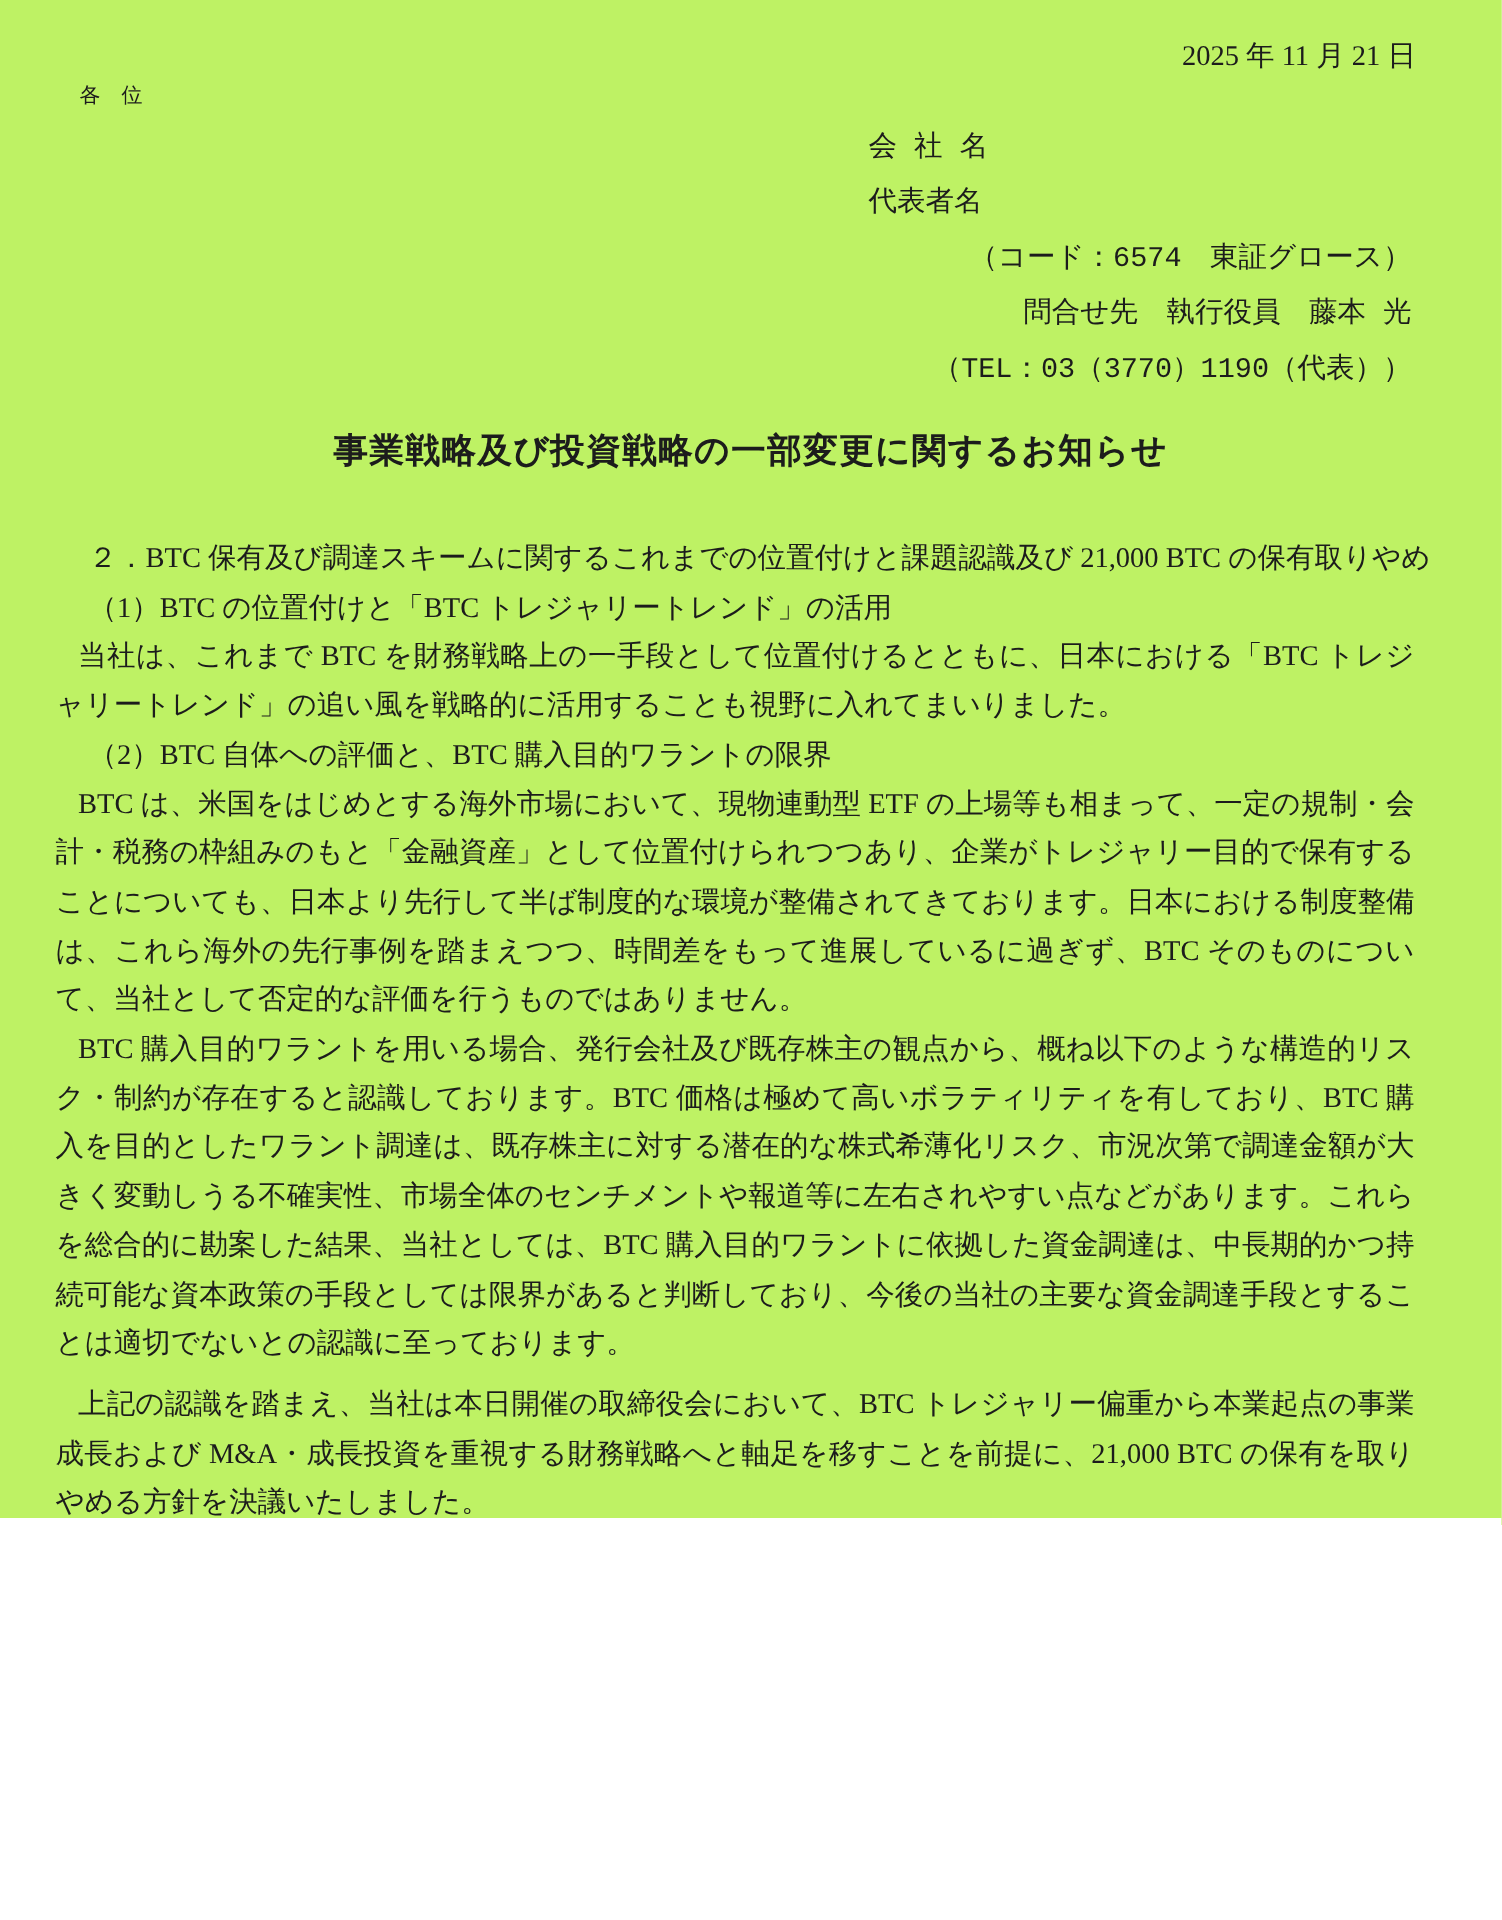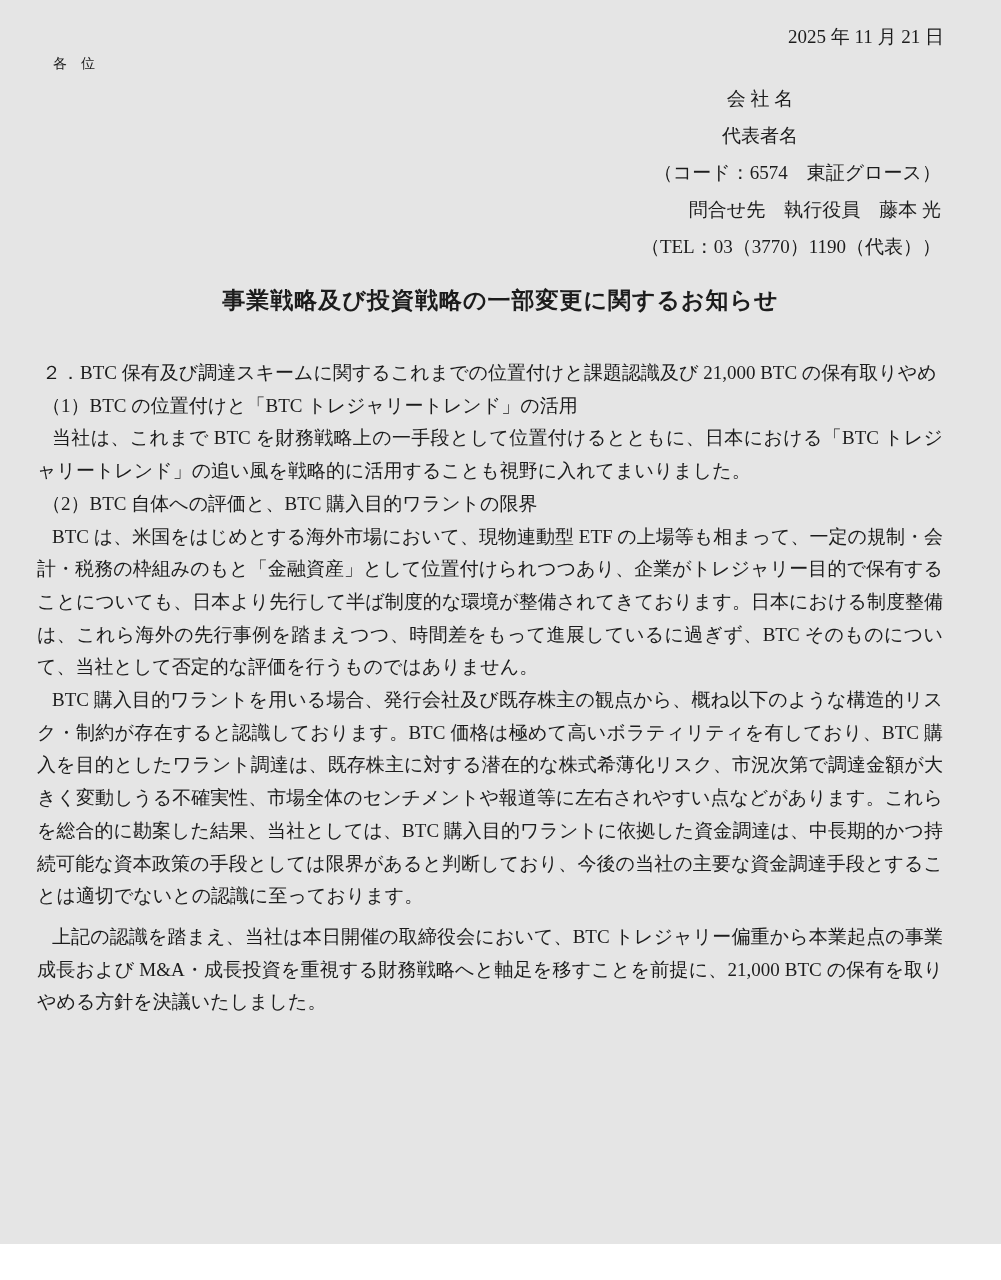--- a/index.html
+++ b/index.html
@@ -5,22 +5,22 @@
   html, body { margin: 0; padding: 0; }
   body {
     width: 1001px;
     background: #ffffff;
     font-family: "Liberation Serif", "DejaVu Serif", serif;
     color: #1c1c1c;
   }
   .page {
     position: relative;
     width: 1001px;
-    height: 1244px;
-    background: #e5e5e5;
+    height: 1012px;
+    background: #bef264;
     overflow: hidden;
   }
   .date-line {
     position: absolute;
     top: 24px;
     right: 57px;
     font-size: 19px;
     white-space: nowrap;
   }
   .addressee {
@@ -32,23 +32,24 @@
   }
   .company-block {
     position: absolute;
     top: 80px;
     right: 60px;
     width: 362px;
     font-size: 19px;
   }
   .company-row {
     display: flex;
-    justify-content: center;
+    justify-content: space-between;
     line-height: 37px;
     white-space: nowrap;
+    font-family: Liberation Mono, monospace;
   }
   .company-row.right-only {
     display: block;
     text-align: right;
   }
   .doc-title {
     position: absolute;
     top: 285px;
     left: 0;
     width: 100%;
@@ -72,20 +73,21 @@
     top: 357px;
     left: 37px;
     width: 906px;
     font-size: 19px;
     line-height: 32.7px;
     text-align: justify;
   }
   .body-heading {
     padding-left: 5px;
     white-space: nowrap;
+    margin-left: 17px;
   }
   .para {
     margin: 0;
     text-align: justify;
   }
   .para.indent { text-indent: 15px; }
   .para.final { margin-top: 8px; }
 </style>
 </head>
 <body>

